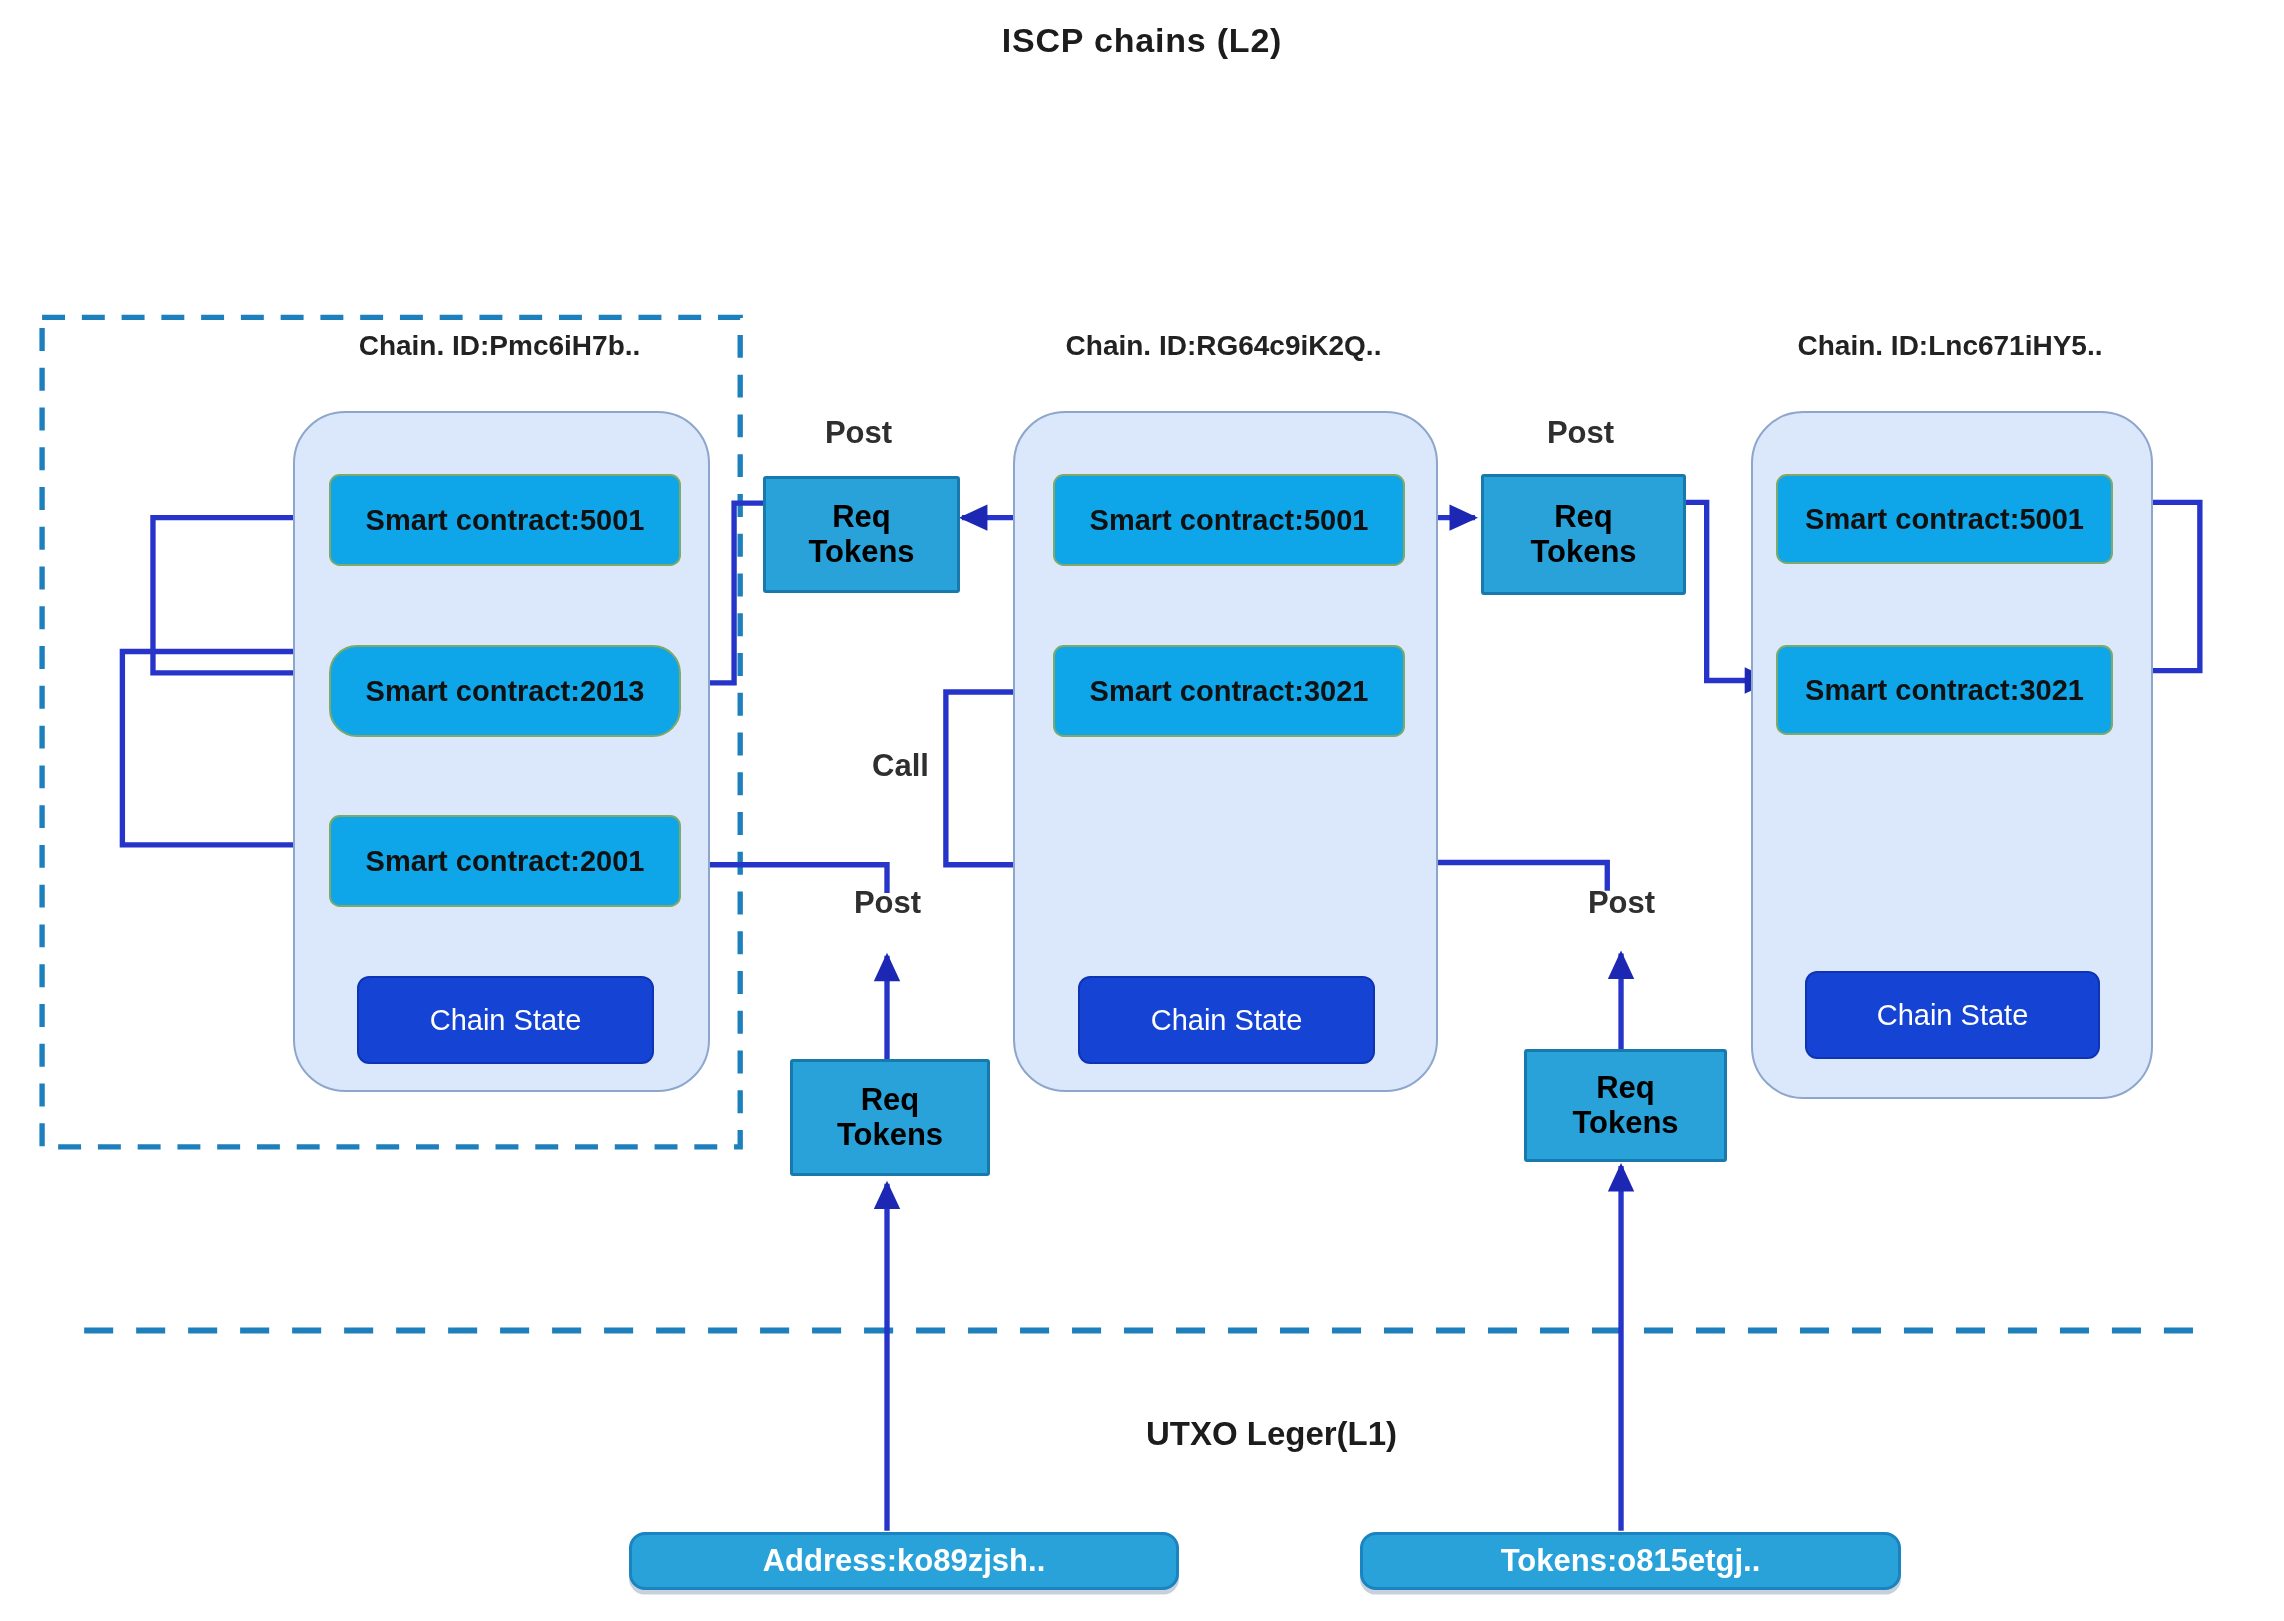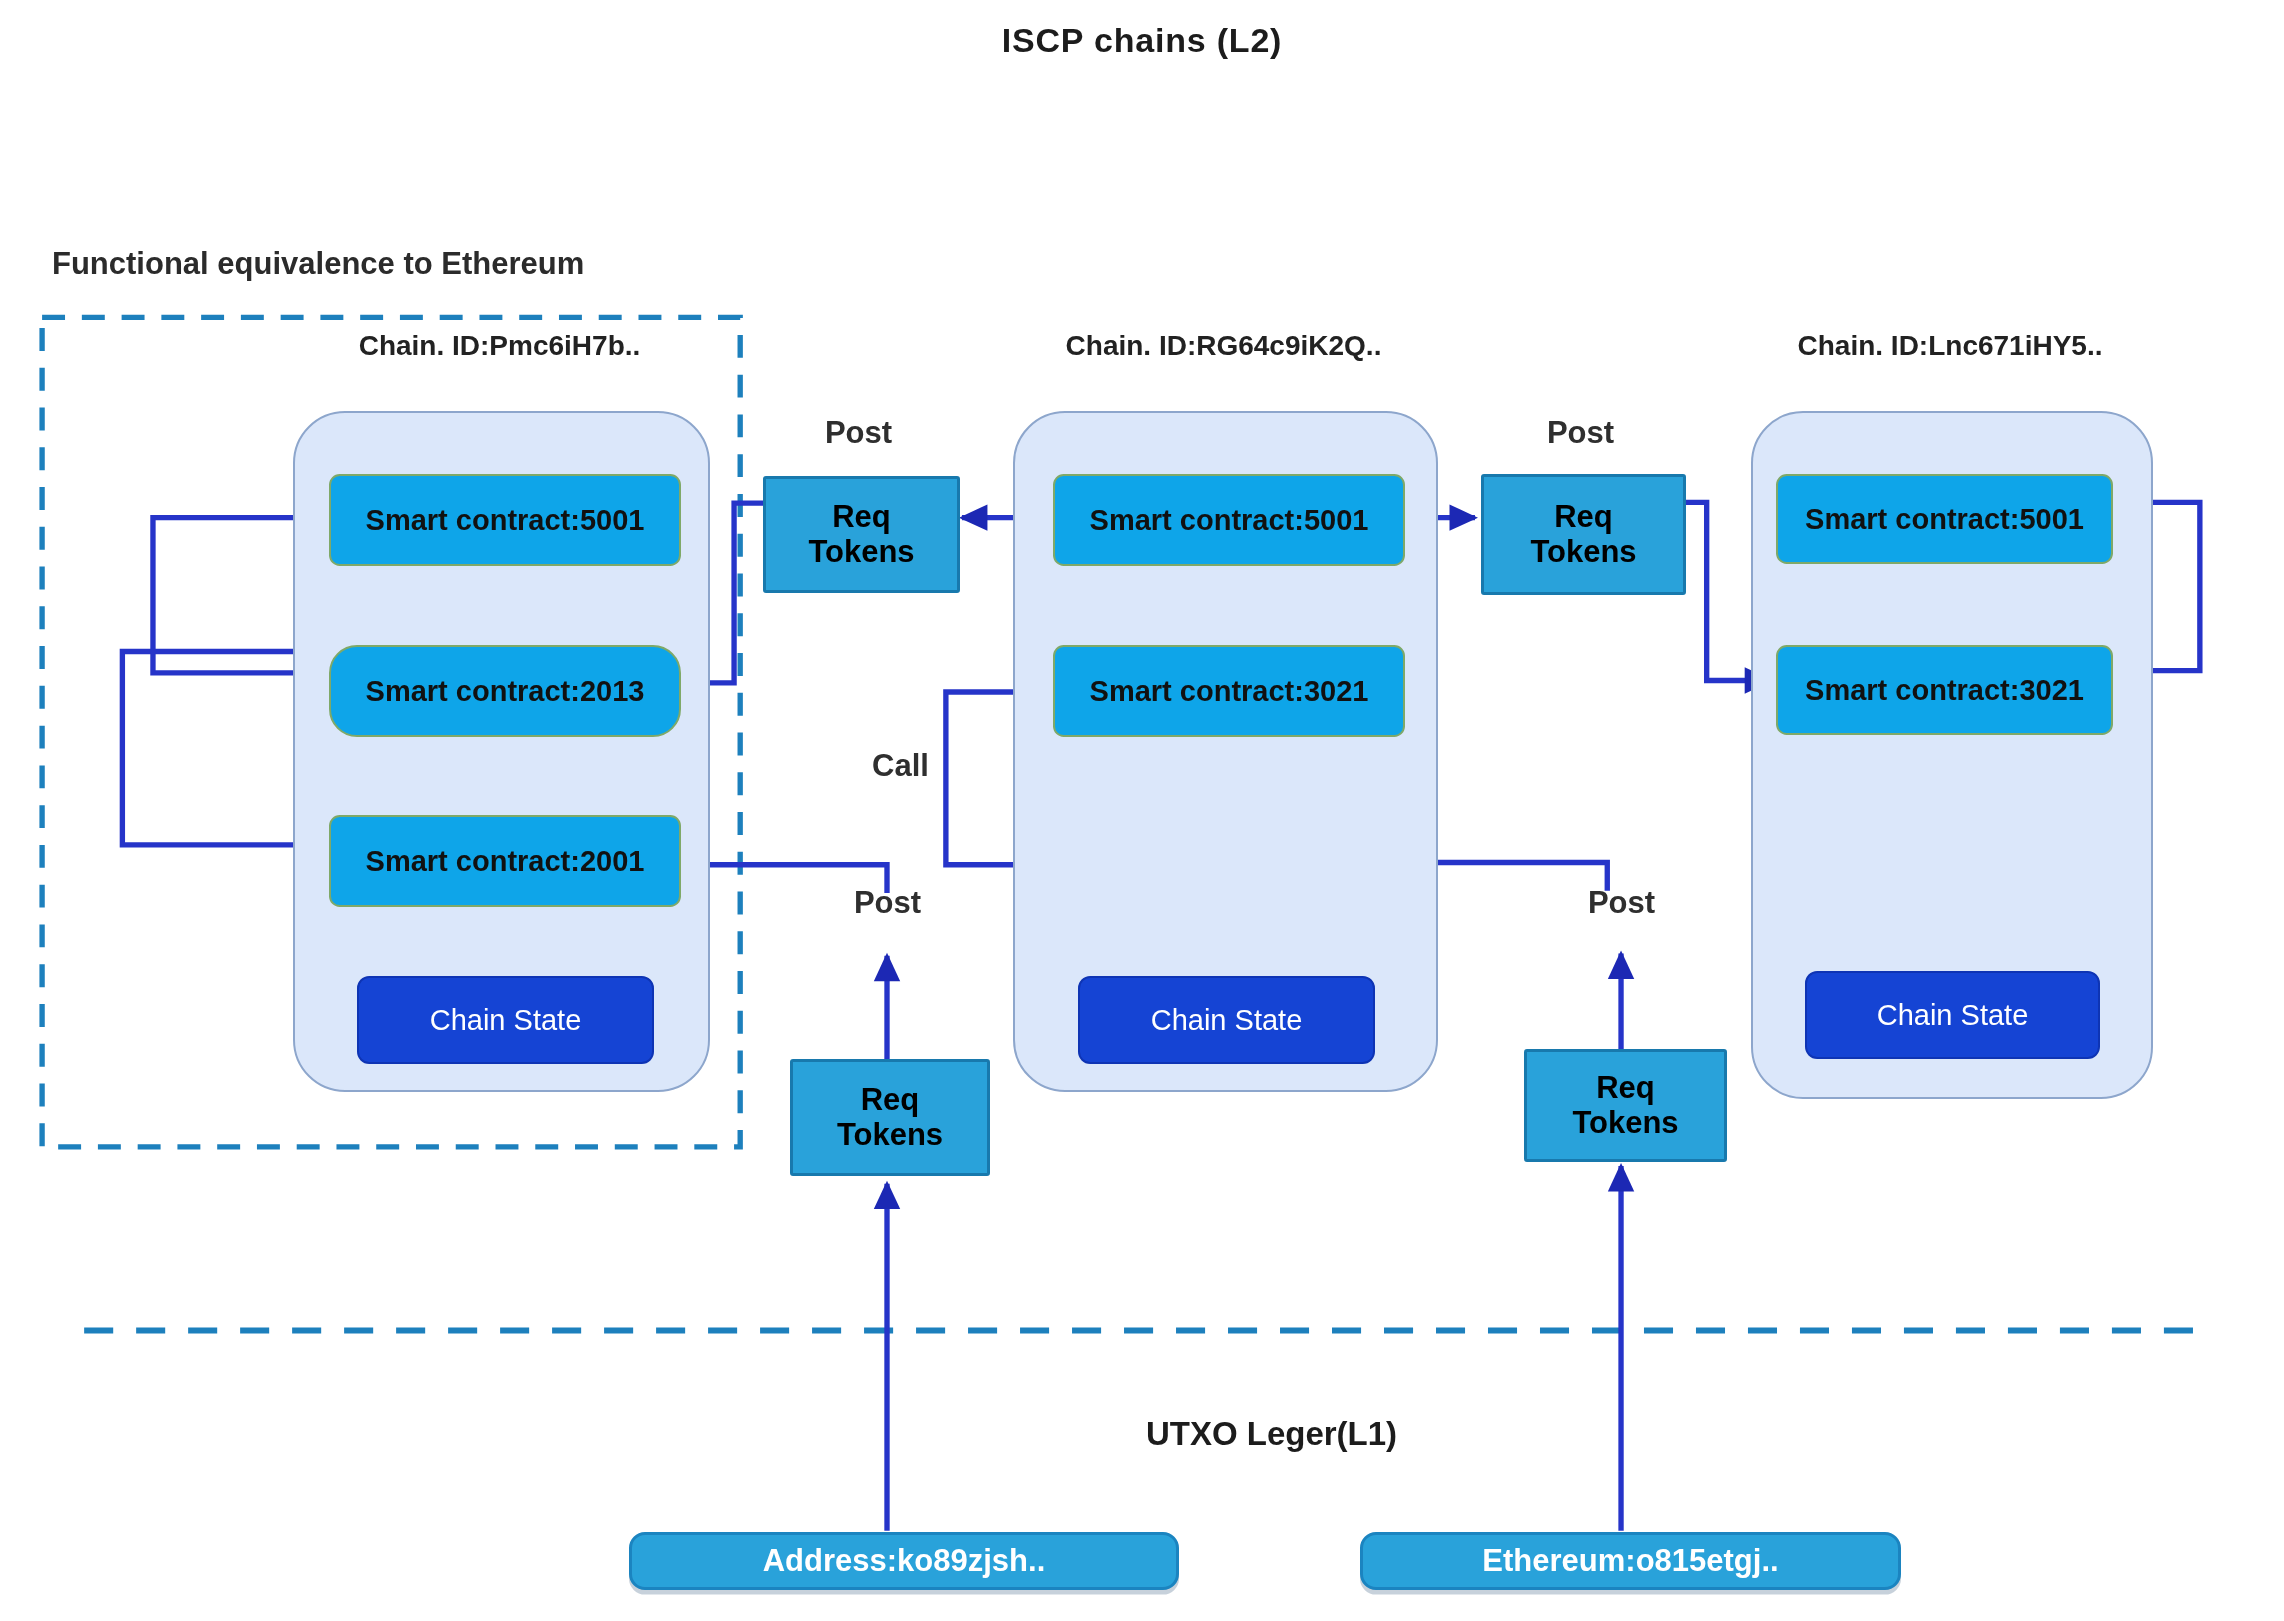--- a/index.html
+++ b/index.html
@@ -54,21 +54,20 @@
       <path d="M 2758 657 H 2877 V 877 H 2766"></path>
       <path d="M 2540 958 V 1260"></path>
       <path d="M 2120 1375 V 1247"></path>
       <path d="M 2102 1165 V 1128 H 1842"></path>
       <path d="M 1160 2002 V 1548"></path>
       <path d="M 2120 2002 V 1525"></path>
     </g>
   </svg>
 
   <div class="abs ctr title">ISCP chains (L2)</div>
-  <div class="abs annotation">Functional equivalence to Ethereum</div>
 
   <div class="abs ctr chain-id" style="left:293px;top:330px;width:413px;">Chain. ID:Pmc6iH7b..</div>
   <div class="abs chain-box" style="left:293px;top:411px;width:413px;height:677px;"></div>
   <div class="abs ctr sc" style="left:329px;top:474px;width:348px;height:88px;">Smart contract:5001</div>
   <div class="abs ctr sc" style="left:329px;top:645px;width:348px;height:88px;border-radius:28px;">Smart contract:2013</div>
   <div class="abs ctr sc" style="left:329px;top:815px;width:348px;height:88px;">Smart contract:2001</div>
   <div class="abs ctr state" style="left:357px;top:976px;width:293px;height:84px;">Chain State</div>
 
   <div class="abs ctr chain-id" style="left:1013px;top:330px;width:421px;">Chain. ID:RG64c9iK2Q..</div>
   <div class="abs chain-box" style="left:1013px;top:411px;width:421px;height:677px;"></div>
@@ -96,16 +95,16 @@
     </div>
 
   <div class="abs ctr edge-label" style="left:782px;top:415px;width:153px;">Post</div>
   <div class="abs ctr edge-label" style="left:1504px;top:415px;width:153px;">Post</div>
   <div class="abs ctr edge-label" style="left:824px;top:748px;width:153px;">Call</div>
   <div class="abs ctr edge-label" style="left:811px;top:885px;width:153px;">Post</div>
   <div class="abs ctr edge-label" style="left:1545px;top:885px;width:153px;">Post</div>
 
   <div class="abs ctr sep-label" style="left:1111px;top:1415px;width:321px;">UTXO Leger(L1)</div>
   <div class="abs ctr addr" style="left:629px;top:1532px;width:544px;height:52px;">Address:ko89zjsh..</div>
-  <div class="abs ctr addr" style="left:1360px;top:1532px;width:535px;height:52px;">Ethereum:o815etgj..</div>
+  <div class="abs ctr addr" style="left:1360px;top:1532px;width:535px;height:52px;">Tokens:o815etgj..</div>
 
 </div>
 
 
 </body></html>

